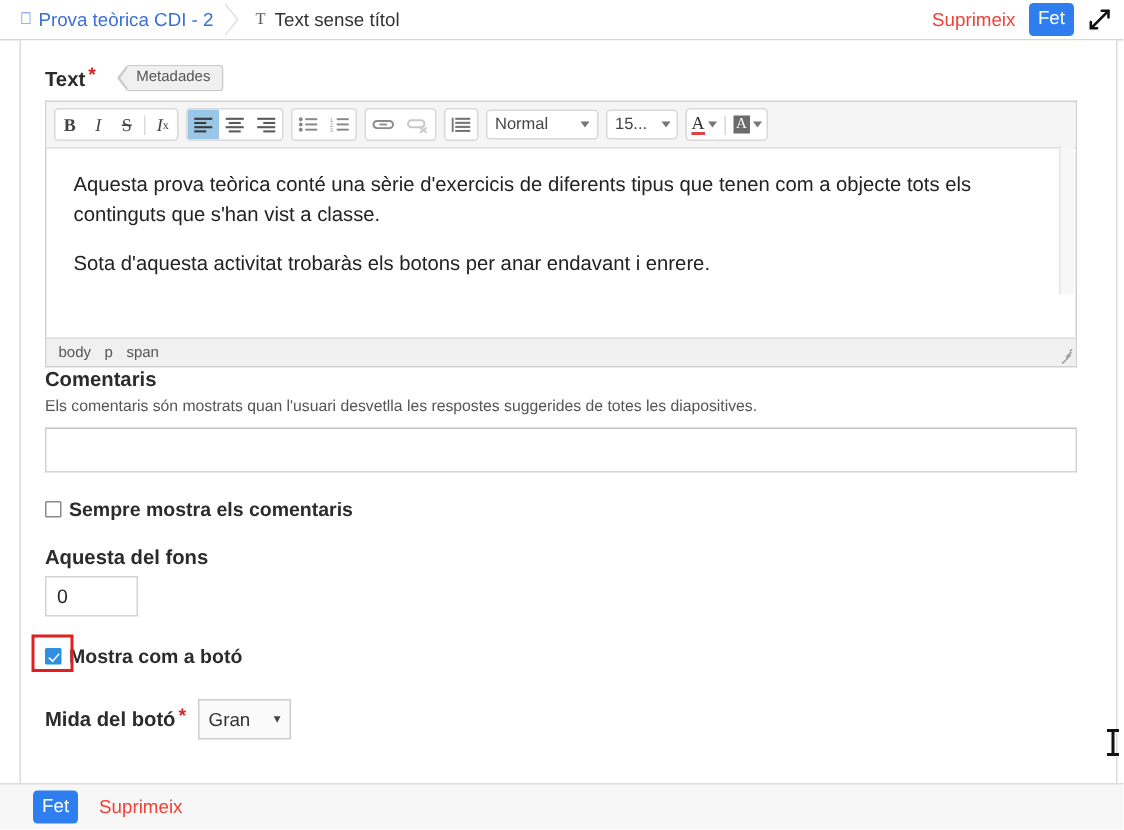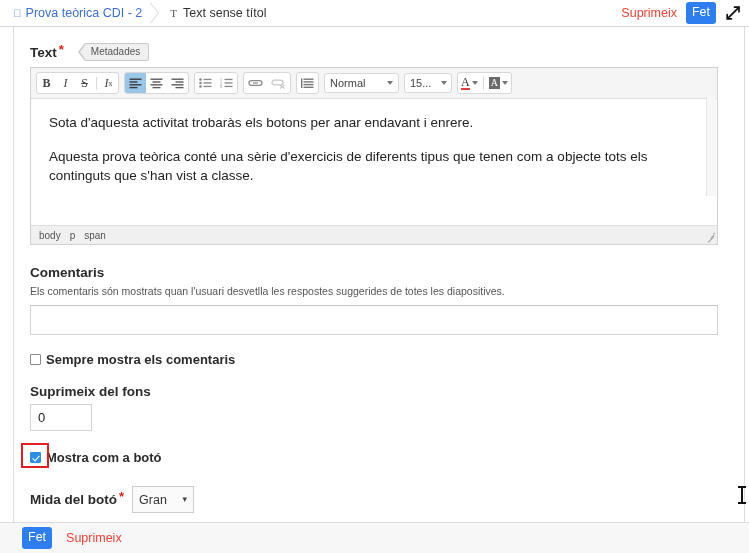--- a/index.html
+++ b/index.html
@@ -308,21 +308,21 @@
     background: #9a9a9a;
     width: 7px; height: 1px;
     transform: rotate(-45deg);
     transform-origin: center;
   }
   .grip i:nth-child(1){ right:-1px; bottom:1px; width:8px;}
   .grip i:nth-child(2){ right:-1px; bottom:4px; width:5px;}
   .grip i:nth-child(3){ right:-1px; bottom:7px; width:2px;}
 
   
-  .section { margin-top: 20px; }
+  .section { }
   .section-title {
     font-size: 13.5px;
     font-weight: bold;
     color: #2b2b2b;
     margin-bottom: 5px;
   }
   .help-text {
     font-size: 10.5px;
     color: #555555;
     margin-bottom: 8px;
@@ -591,22 +591,22 @@
         </span>
         <span class="tb-div"></span>
         <span class="tb-color">
           <span class="letter-A-bg">A</span>
           <span class="caret"></span>
         </span>
       </div>
     </div>
 
     <div class="editor-body">
+      <p>Aquesta prova teòrica conté una sèrie d'exercicis de diferents tipus que tenen com a objecte tots els continguts que s'han vist a classe.</p>
       <p>Sota d'aquesta activitat trobaràs els botons per anar endavant i enrere.</p>
-      <p>Aquesta prova teòrica conté una sèrie d'exercicis de diferents tipus que tenen com a objecte tots els continguts que s'han vist a classe.</p>
     </div>
 
     <div class="editor-scroll"></div>
 
     <div class="editor-status">
       <span>body</span>
       <span>p</span>
       <span>span</span>
       <span class="grip">
             <i></i>
@@ -623,21 +623,21 @@
   </div>
 
   <div class="section" style="margin-top:17px;">
     <label class="check-row">
       <span class="cb"></span>
       <span>Sempre mostra els comentaris</span>
     </label>
   </div>
 
   <div class="section" style="margin-top:17px;">
-    <div class="section-title">Suprimeix del fons</div>
+    <div class="section-title">Aquesta del fons</div>
     <input class="num-input" type="text" value="0" style="">
   </div>
 
   <div class="section" style="margin-top:19px;position:relative;">
     <label class="check-row">
       <span class="cb checked"></span>
       <span>Mostra com a botó</span>
     </label>
     <div class="highlight-box" style="left:-9px;top:-7px;width:28px;height:25px;"></div>
   </div>

